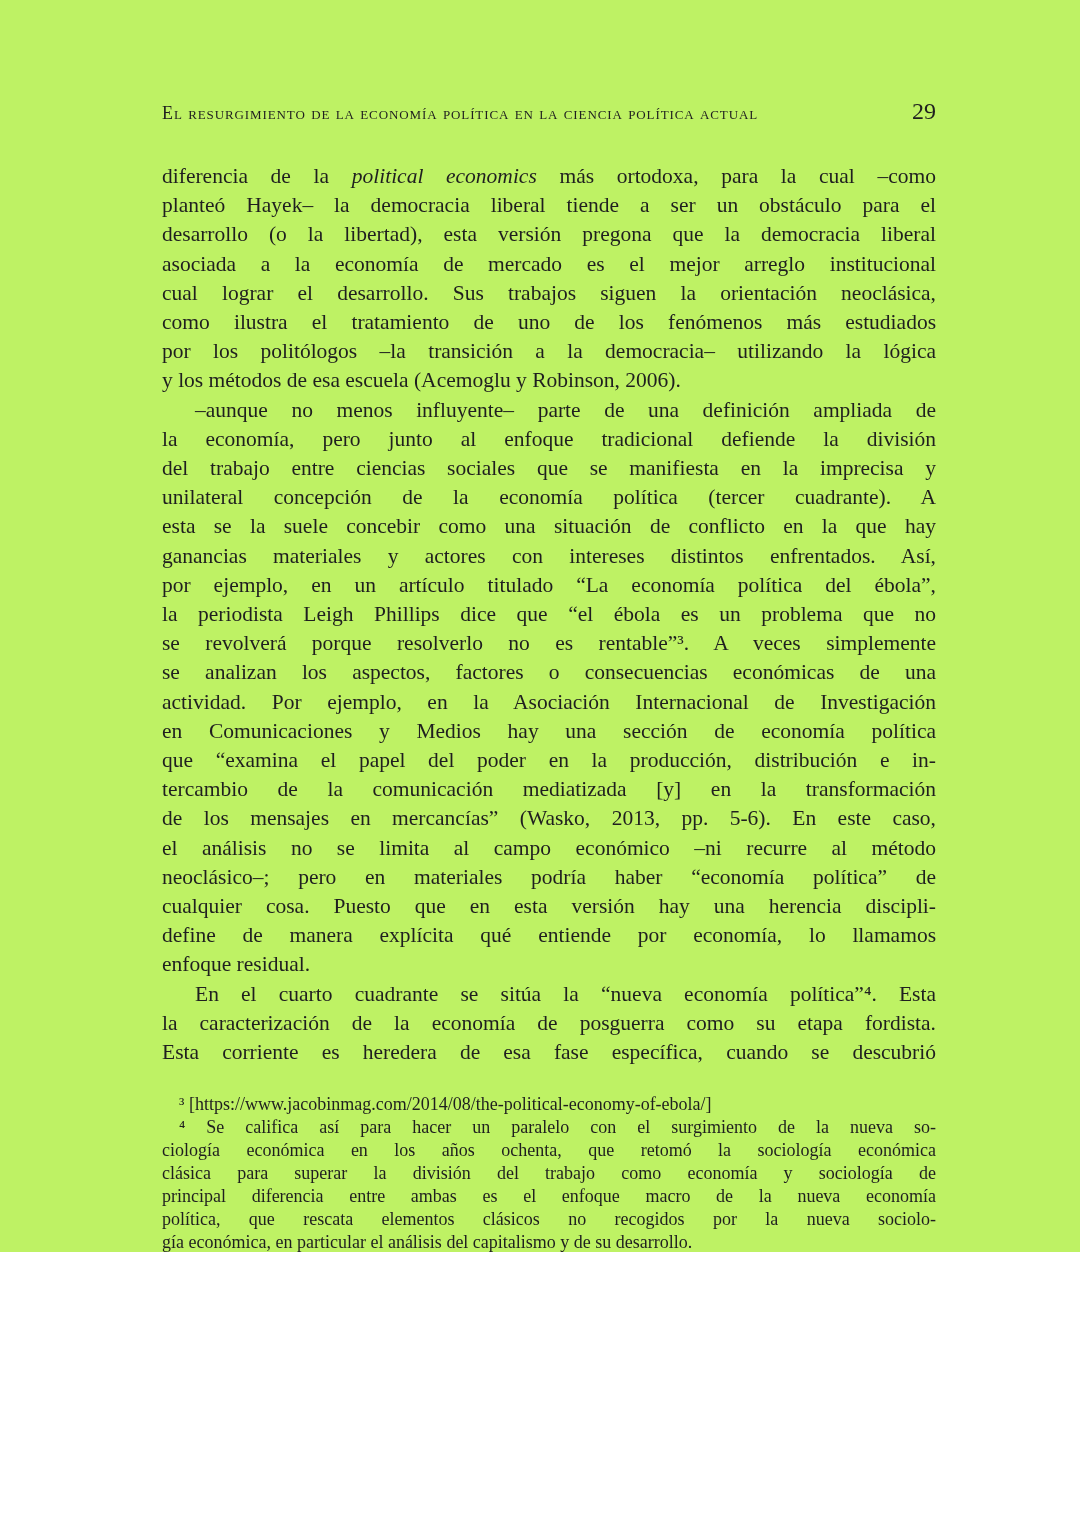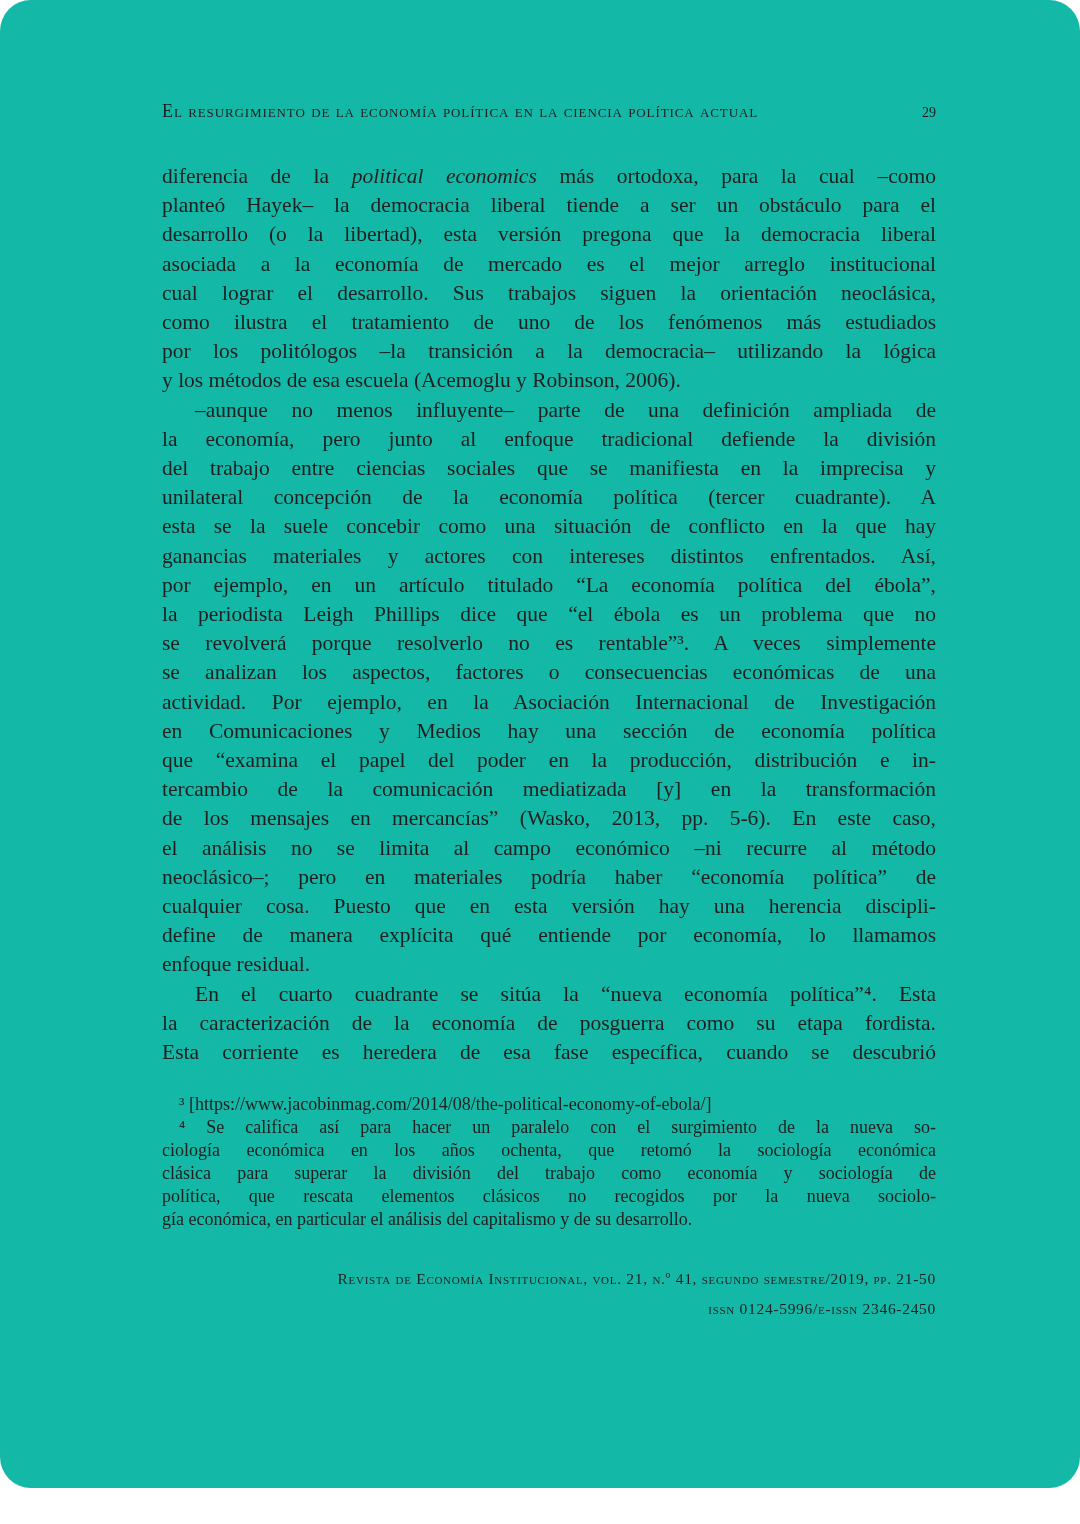--- a/index.html
+++ b/index.html
@@ -1,44 +1,43 @@
 <!DOCTYPE html>
 <html><head>
 <meta charset="utf-8">
 <style>
   html, body { margin: 0; padding: 0; background: #ffffff; }
   .page {
     position: relative;
     width: 1080px;
-    height: 1488px;
-    background: #14b8a6;
+    height: 1252px;
+    background: #bef264;
     color: #1f1f1f;
     font-family: "Liberation Serif", "DejaVu Serif", serif;
     overflow: hidden;
-    border-radius: 31px;
   }
   .content {
     position: absolute;
     left: 162px;
     top: 98px;
     width: 774px;
   }
   .running-header {
     display: flex;
     justify-content: space-between;
     align-items: baseline;
     font-variant: small-caps;
     font-size: 18px;
     letter-spacing: 0.9px;
     line-height: 26px;
     white-space: nowrap;
   }
   .rh-page {
     font-variant: normal;
-    font-size: 14px;
+    font-size: 24px;
     letter-spacing: 0;
   }
   .article-body {
     margin-top: 36px;
     font-size: 21.5px;
   }
   .article-body .tline { line-height: 29.2px; }
   .tline {
     text-align: justify;
     text-align-last: justify;
@@ -113,20 +112,21 @@
       </div>
 
     <div class="footnotes">
         <div class="para indent">
           <div class="tline lastline">³ [https://www.jacobinmag.com/2014/08/the-political-economy-of-ebola/]</div>
         </div>
         <div class="para indent">
           <div class="tline">⁴ Se califica así para hacer un paralelo con el surgimiento de la nueva so-</div>
           <div class="tline">ciología económica en los años ochenta, que retomó la sociología económica</div>
           <div class="tline">clásica para superar la división del trabajo como economía y sociología de</div>
+          <div class="tline">principal diferencia entre ambas es el enfoque macro de la nueva economía</div>
           <div class="tline">política, que rescata elementos clásicos no recogidos por la nueva sociolo-</div>
           <div class="tline lastline">gía económica, en particular el análisis del capitalismo y de su desarrollo.</div>
         </div>
       </div>
 
     <div class="page-footer">
       <div class="footer-line">Revista de Economía Institucional, vol. 21, n.º 41, segundo semestre/2019, pp. 21-50</div>
       <div class="footer-line">issn 0124-5996/e-issn 2346-2450</div>
     </div>
 

